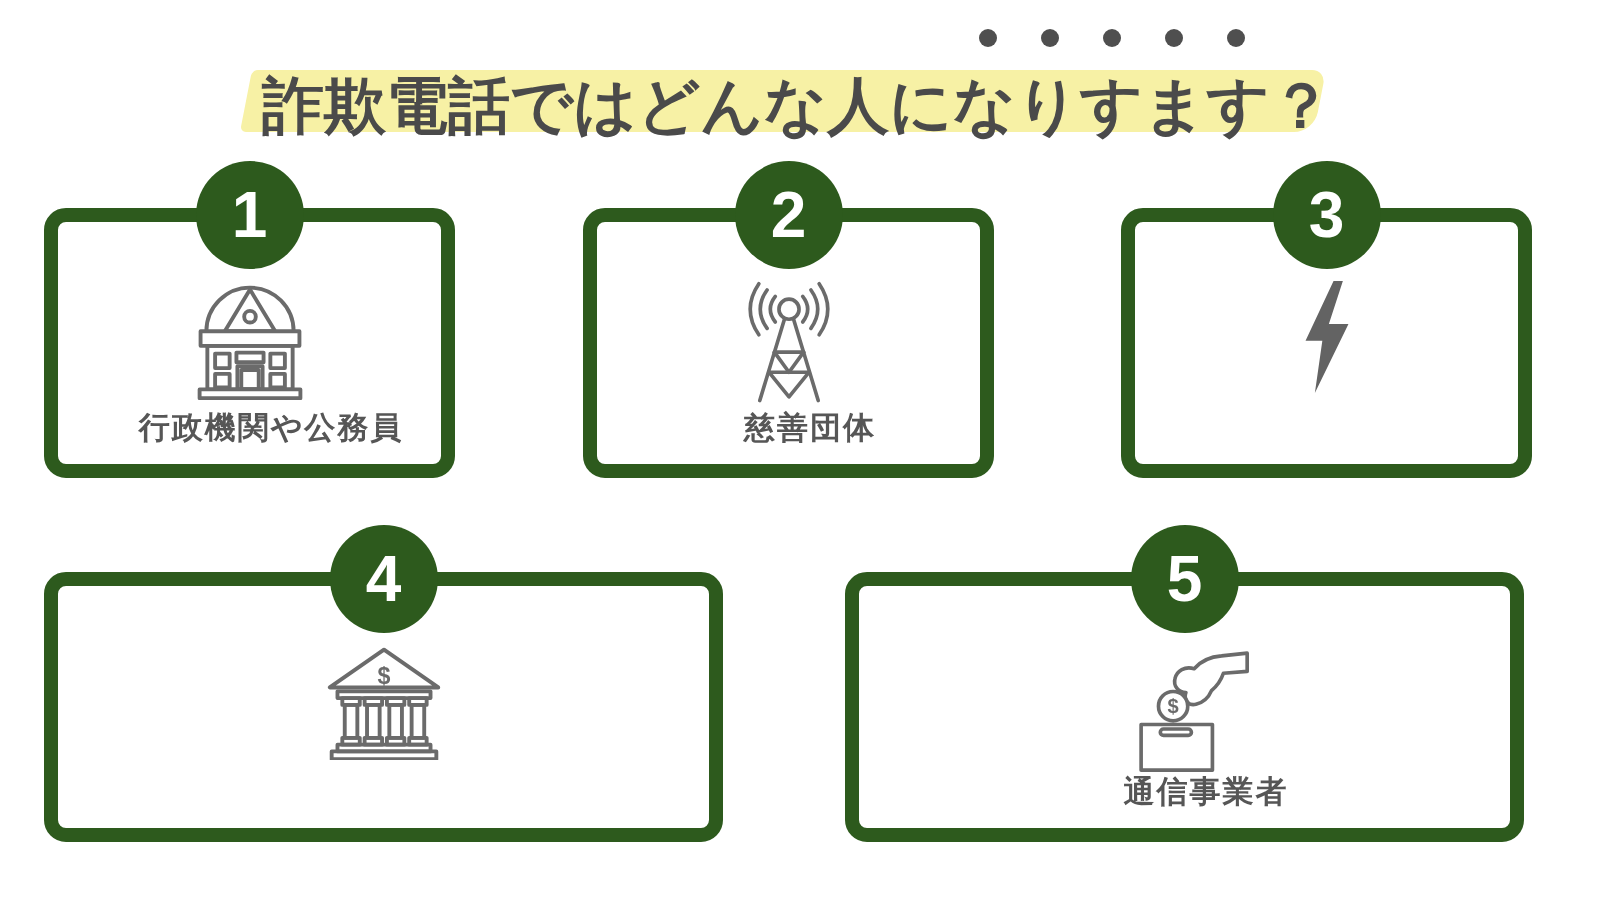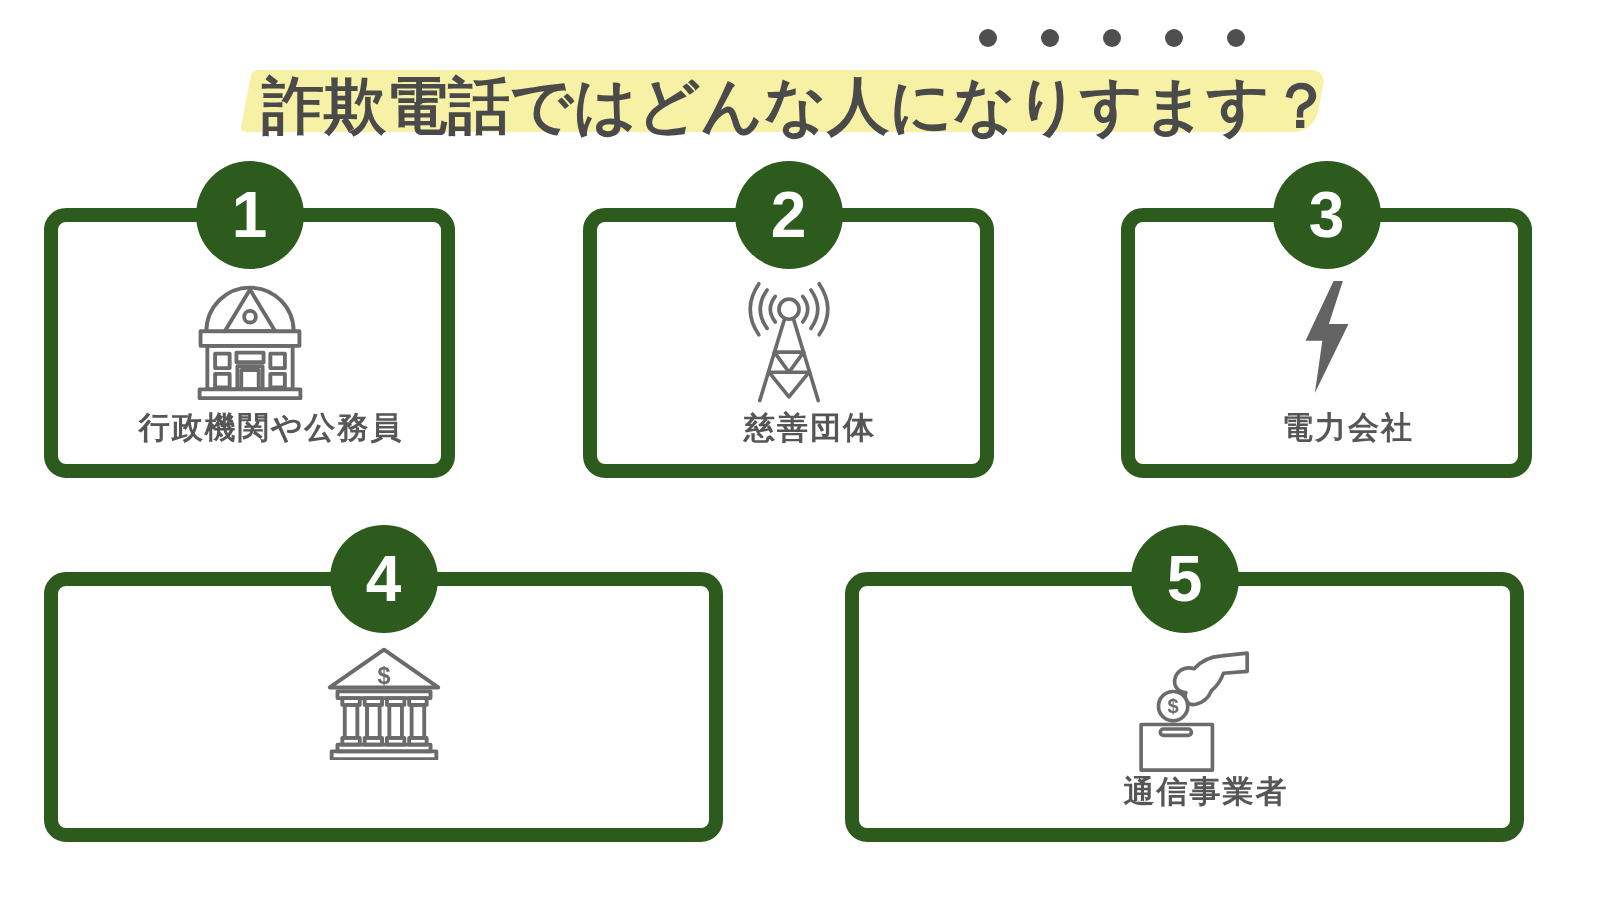--- a/index.html
+++ b/index.html
@@ -179,21 +179,20 @@
 
   <section class="card card-3">
     <div class="badge">
       <span>3</span>
     </div>
     <div class="icon-area">
       <svg width="56" height="114" viewBox="0 0 60 120">
         <path d="M37 0 L7 64 H25 L17 120 L53 46 H32 L47 0 Z" fill="#636363"></path>
       </svg>
     </div>
-    <div class="card-label">電力会社</div>
   </section>
 
   <section class="card card-4">
     <div class="badge">
       <span>4</span>
     </div>
     <div class="icon-area">
       <svg width="126" height="116" viewBox="0 0 130 118">
         <path class="ln" d="M65 5 L9 44 H121 Z"></path>
         <text class="dollar" x="65" y="40" font-size="24">$</text>

